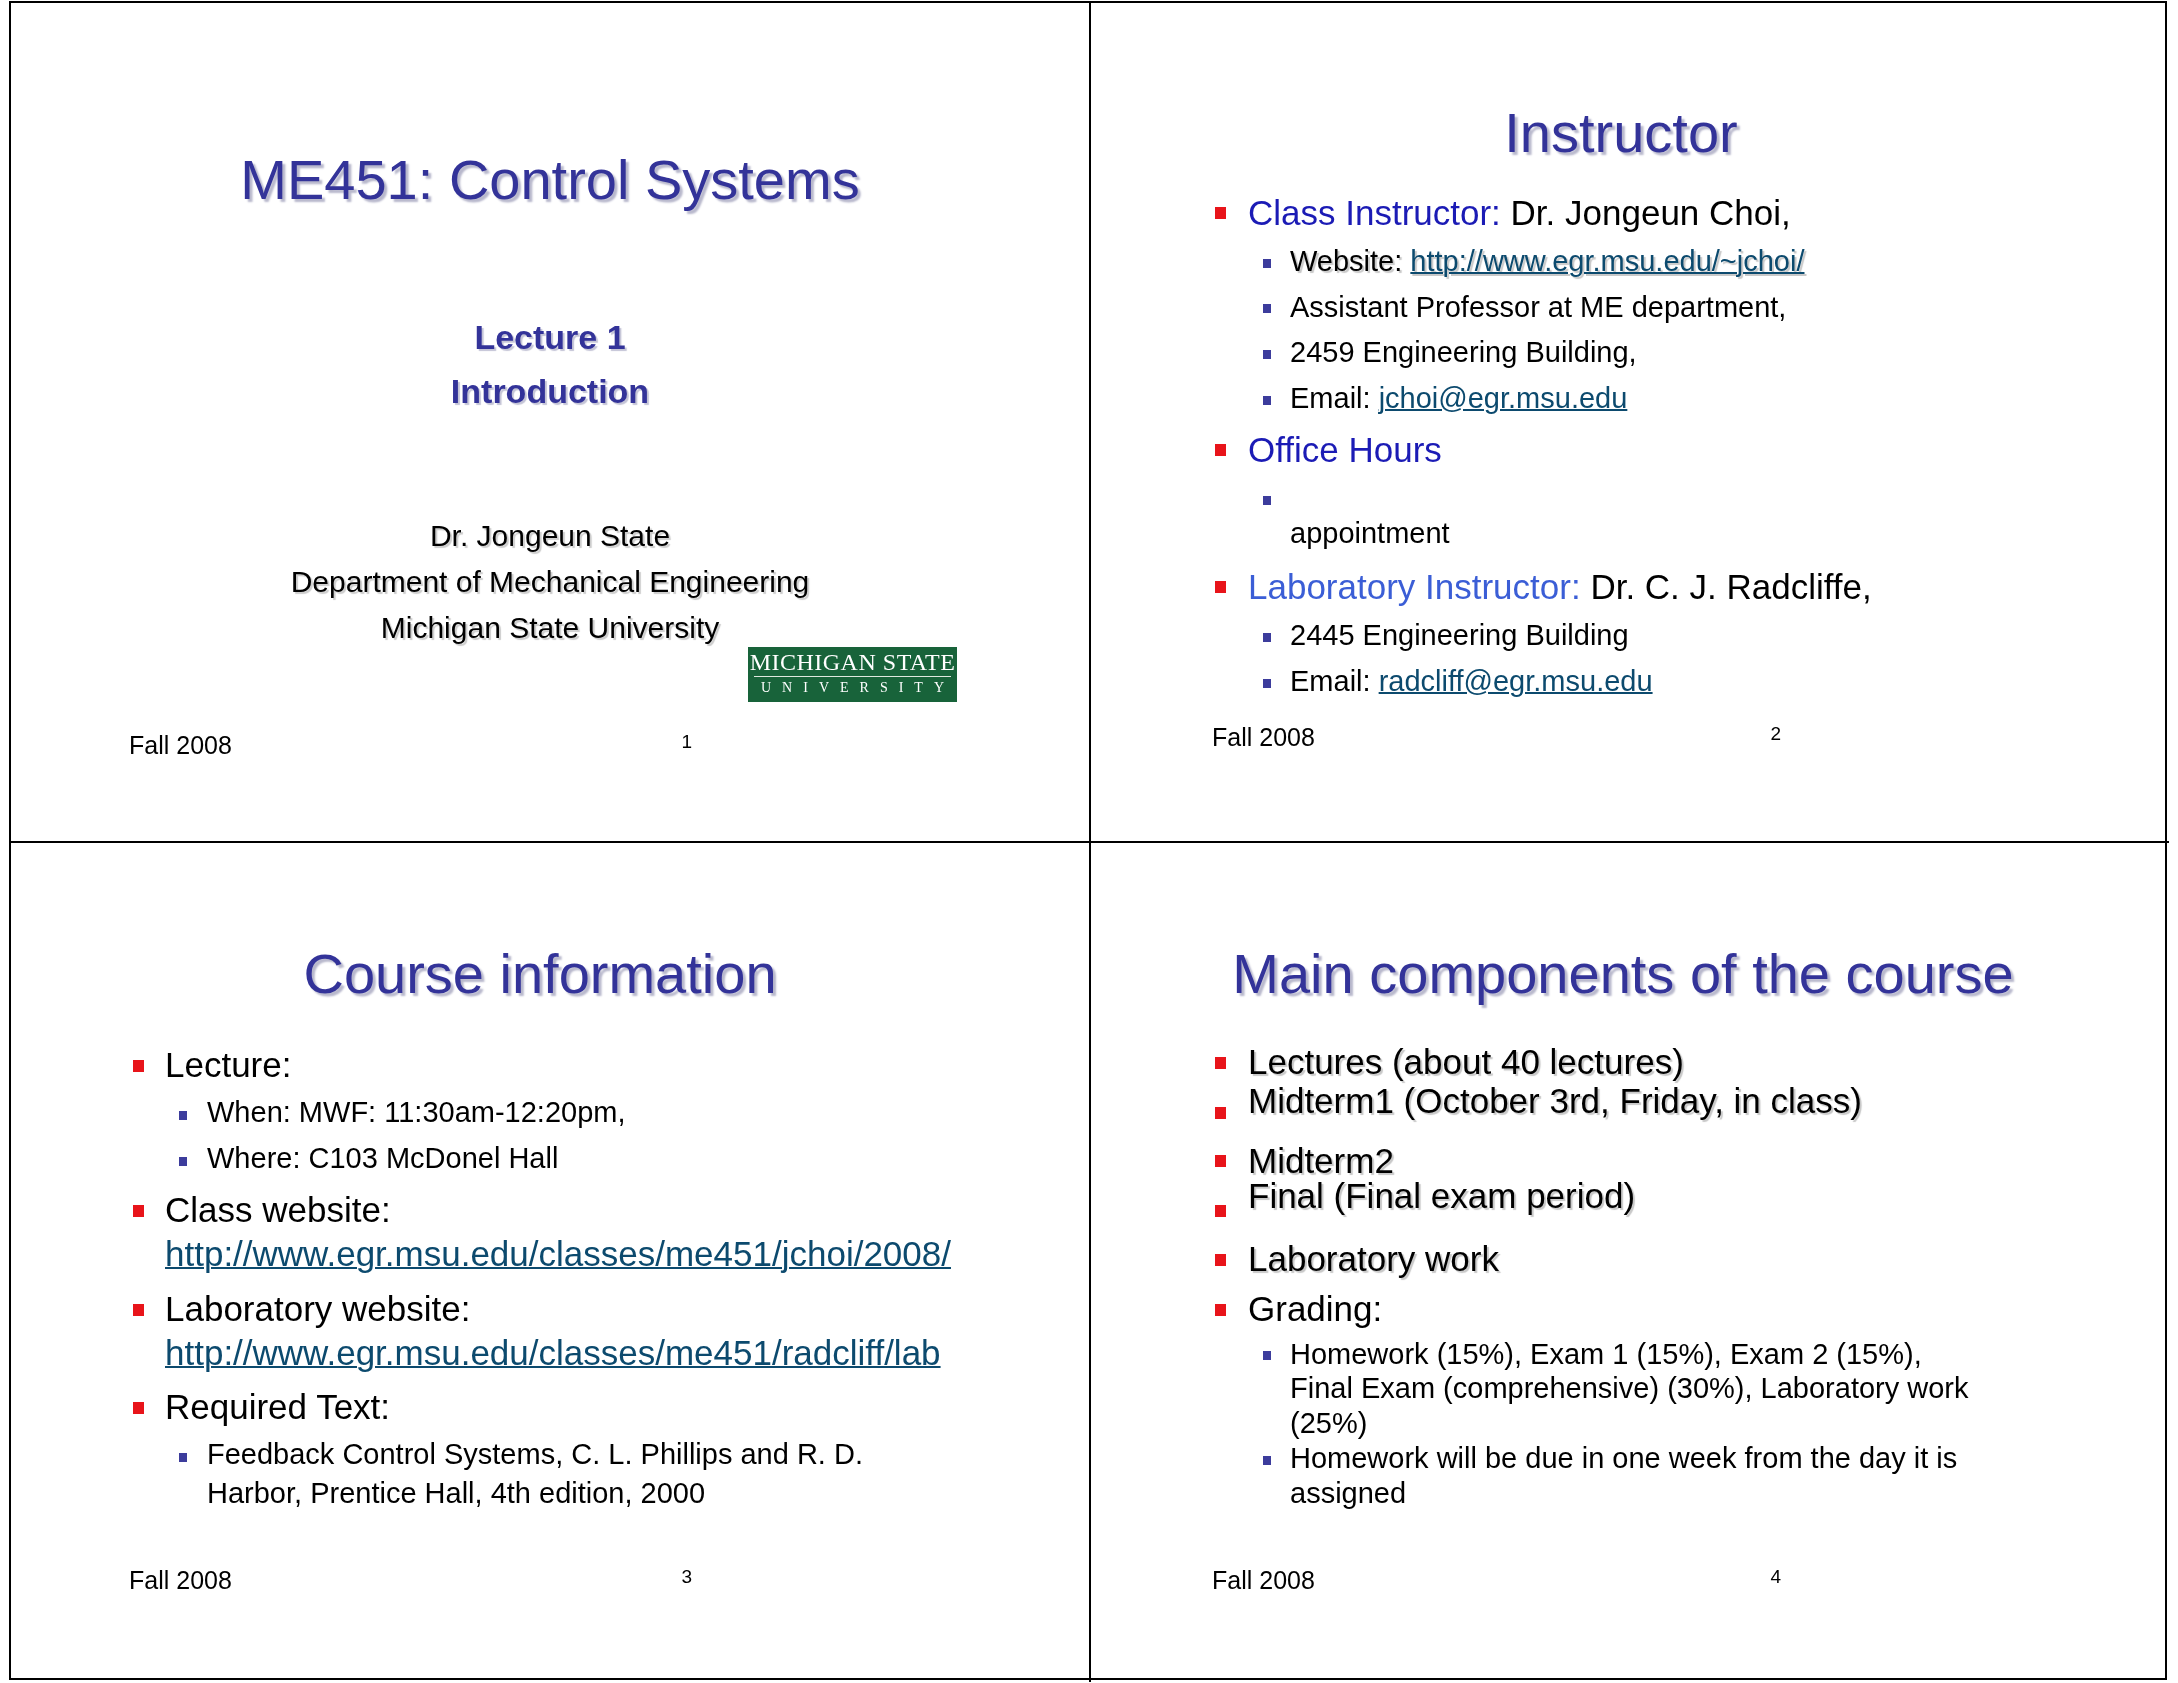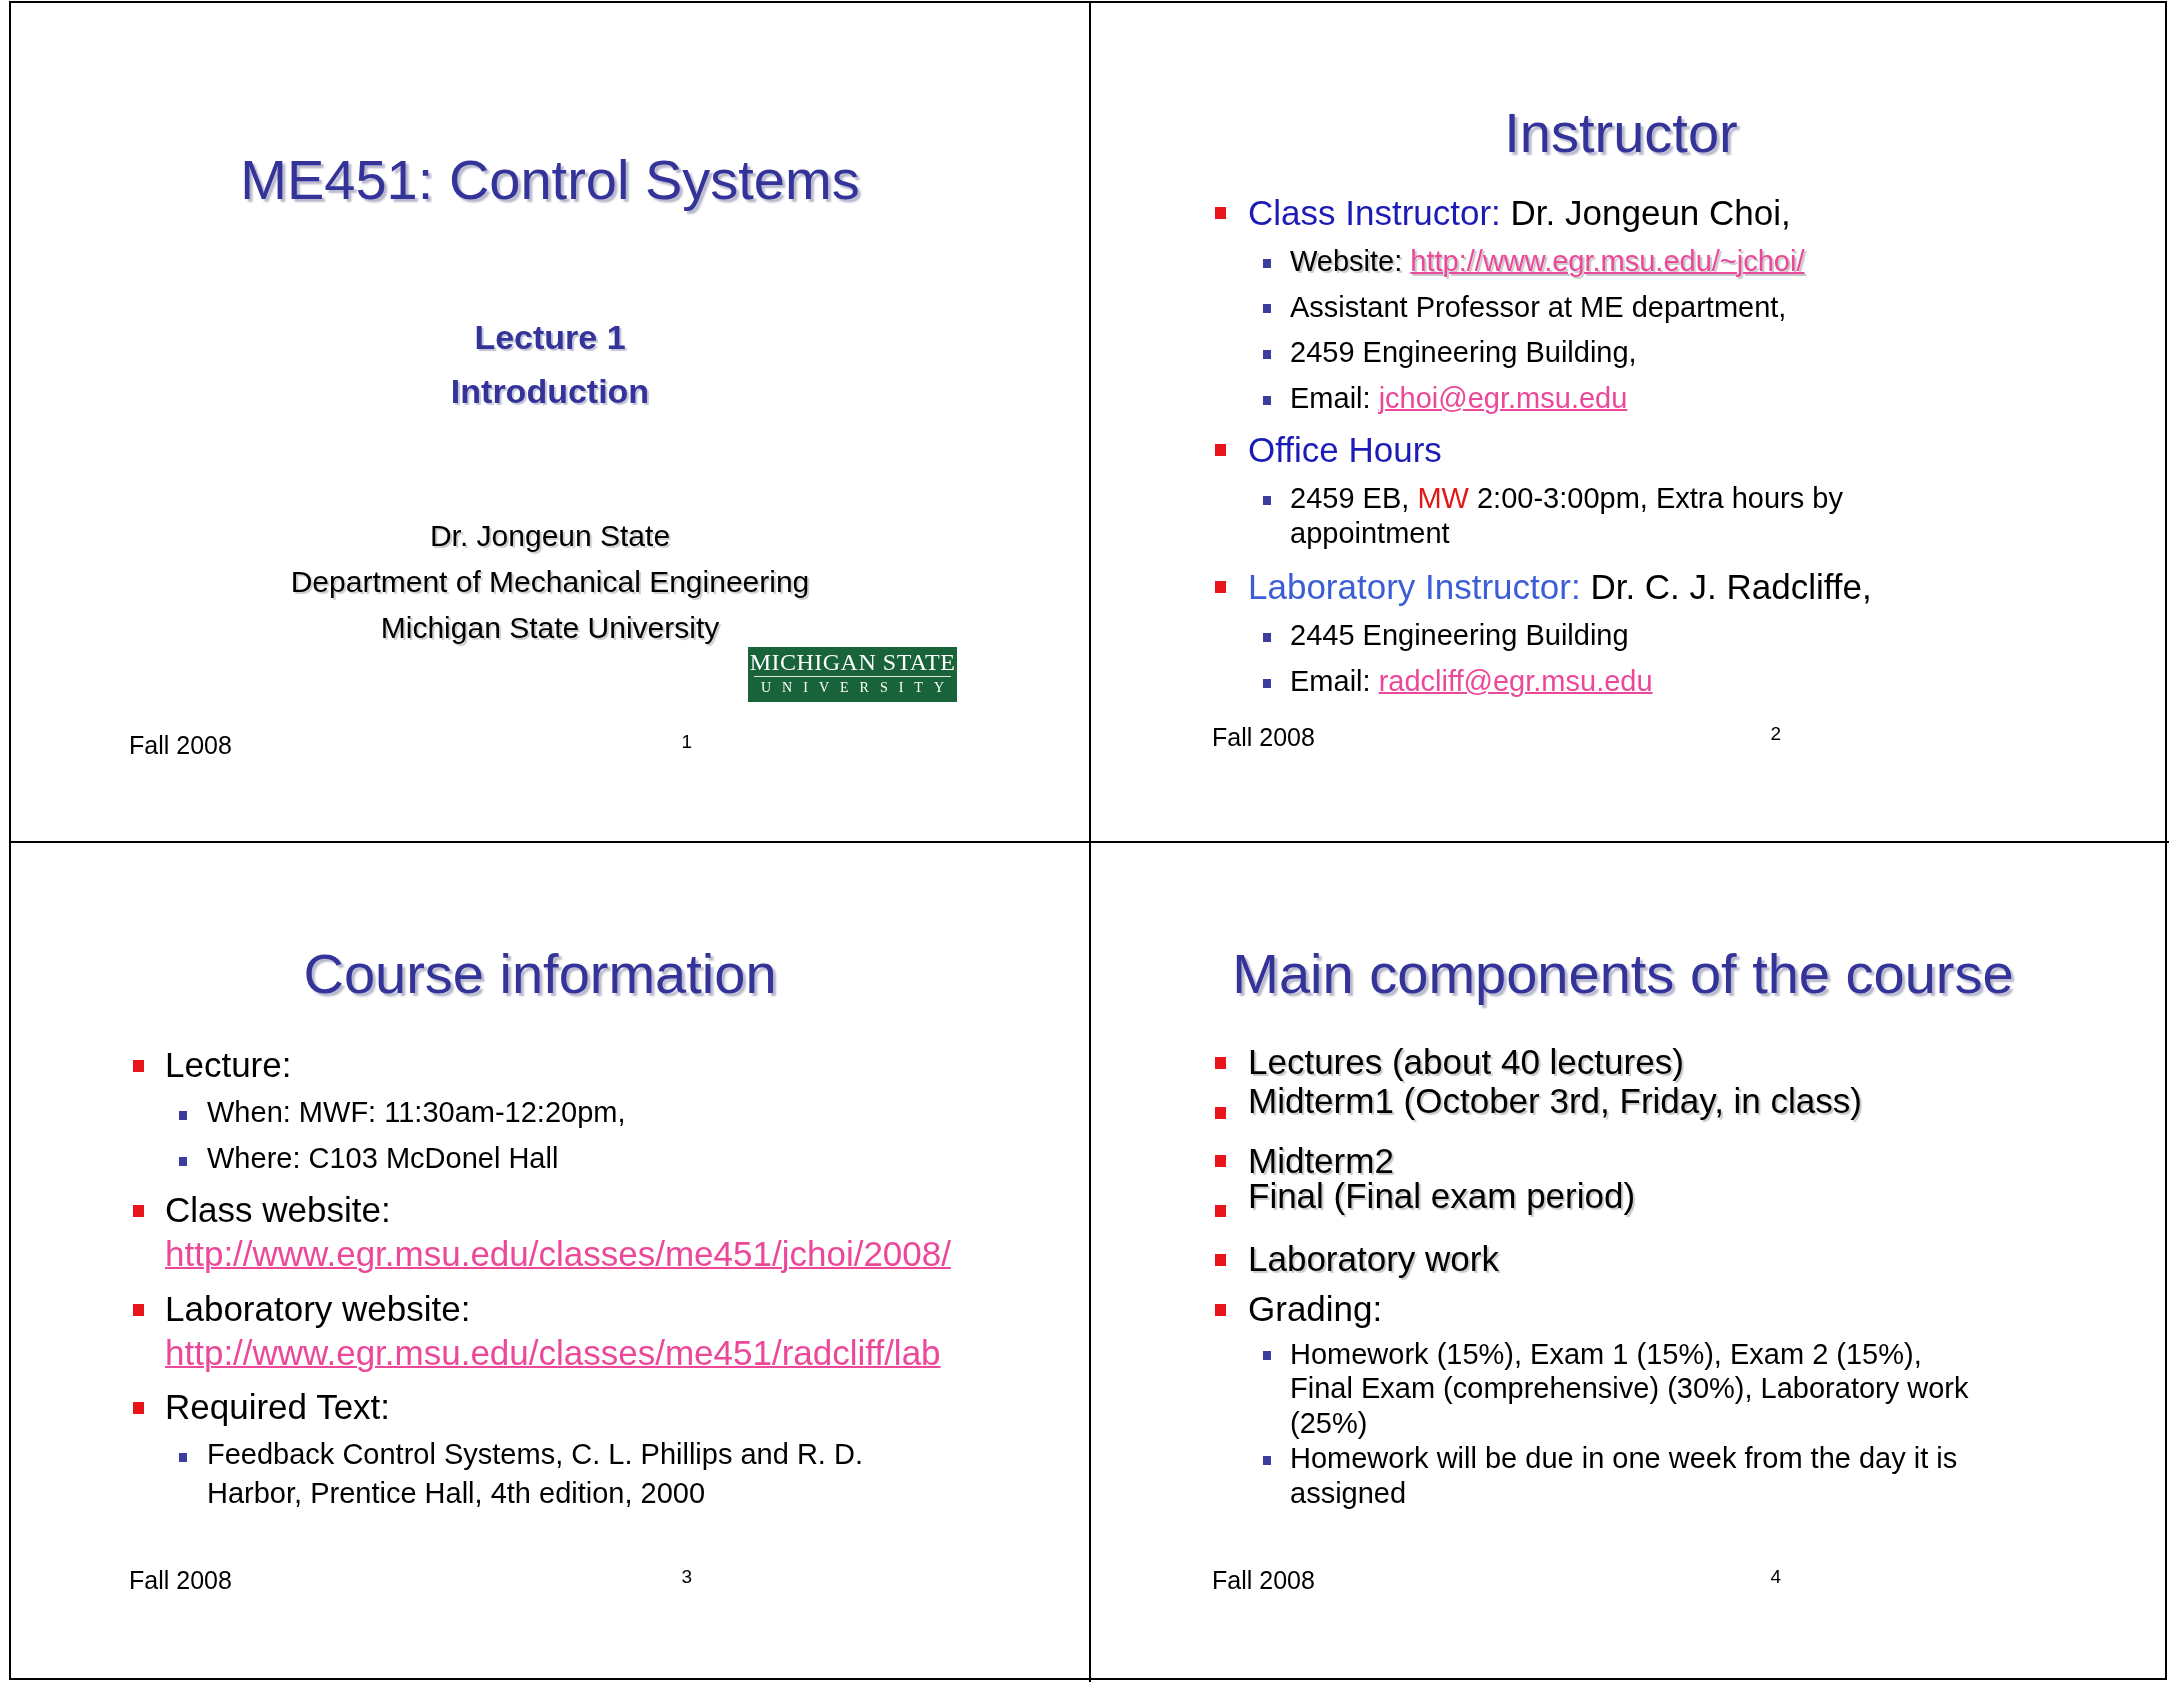--- a/index.html
+++ b/index.html
@@ -29,21 +29,21 @@
   .footer-right { position:absolute; right:398px; top:721px; font-size:19px; }
   .s2 .footer-left, .s4 .footer-left { left:121px; }
   .s2 .footer-right, .s4 .footer-right { right:390px; }
   .l1row { position:absolute; font-size:35px; white-space:nowrap; }
   .l2row { position:absolute; font-size:29px; white-space:nowrap; }
   .b1 { position:absolute; width:11px; height:12px; background:#e8141a; }
   .b2 { position:absolute; width:8px; height:9px; background:#3c3c9c; }
   .blue { color:#1b1bb5; }
   .lblue { color:#3b5ed6; }
   .red { color:#e01818; }
-  a.link { color:#ec4899; text-decoration:underline; text-decoration-thickness:2px; }
+  a.link { color:#0c4a6e; text-decoration:underline; text-decoration-thickness:2px; }
   .shadow { text-shadow:2px 2px 1px #c8c8c8; }
 </style>
 </head>
 <body>
 
 <div class="frame"></div>
 <div class="vdiv"></div>
 <div class="hdiv"></div>
 
 <div class="slide s1">
@@ -78,23 +78,20 @@
   <span class="b2" style="left:172px; top:348px;"></span>
   <div class="l2row" style="left:199px; top:334px;">2459 Engineering Building,</div>
   <span class="b2" style="left:172px; top:394px;"></span>
   <div class="l2row" style="left:199px; top:380px;">
     <span>Email: </span><a class="link">jchoi@egr.msu.edu</a>
   </div>
 
   <span class="b1" style="left:124px; top:442px;"></span>
   <div class="l1row blue" style="left:157px; top:428px;">Office Hours</div>
   <span class="b2" style="left:172px; top:494px;"></span>
-  <div class="l2row" style="left:199px; top:480px;">
-    <span>2459 EB, </span><span class="red">MW</span><span> 2:00-3:00pm, Extra hours by</span>
-  </div>
   <div class="l2row" style="left:199px; top:515px;">appointment</div>
 
   <span class="b1" style="left:124px; top:579px;"></span>
   <div class="l1row" style="left:157px; top:565px;">
     <span class="lblue">Laboratory Instructor:</span><span> Dr. C. J. Radcliffe,</span>
   </div>
   <span class="b2" style="left:172px; top:631px;"></span>
   <div class="l2row" style="left:199px; top:617px;">2445 Engineering Building</div>
   <span class="b2" style="left:172px; top:677px;"></span>
   <div class="l2row" style="left:199px; top:663px;">

